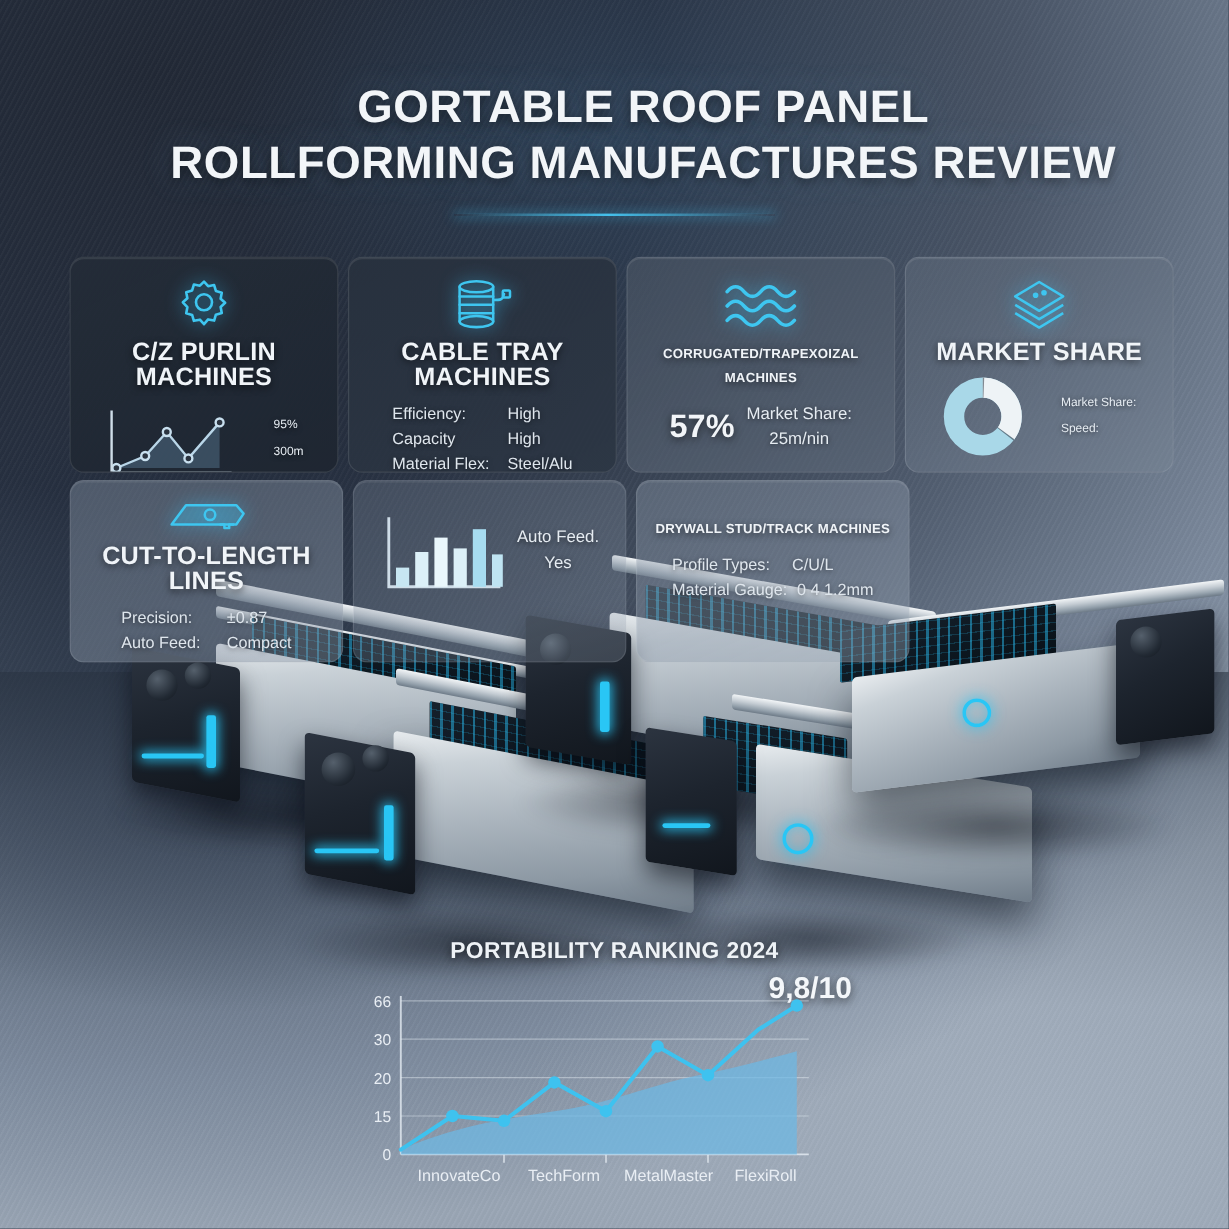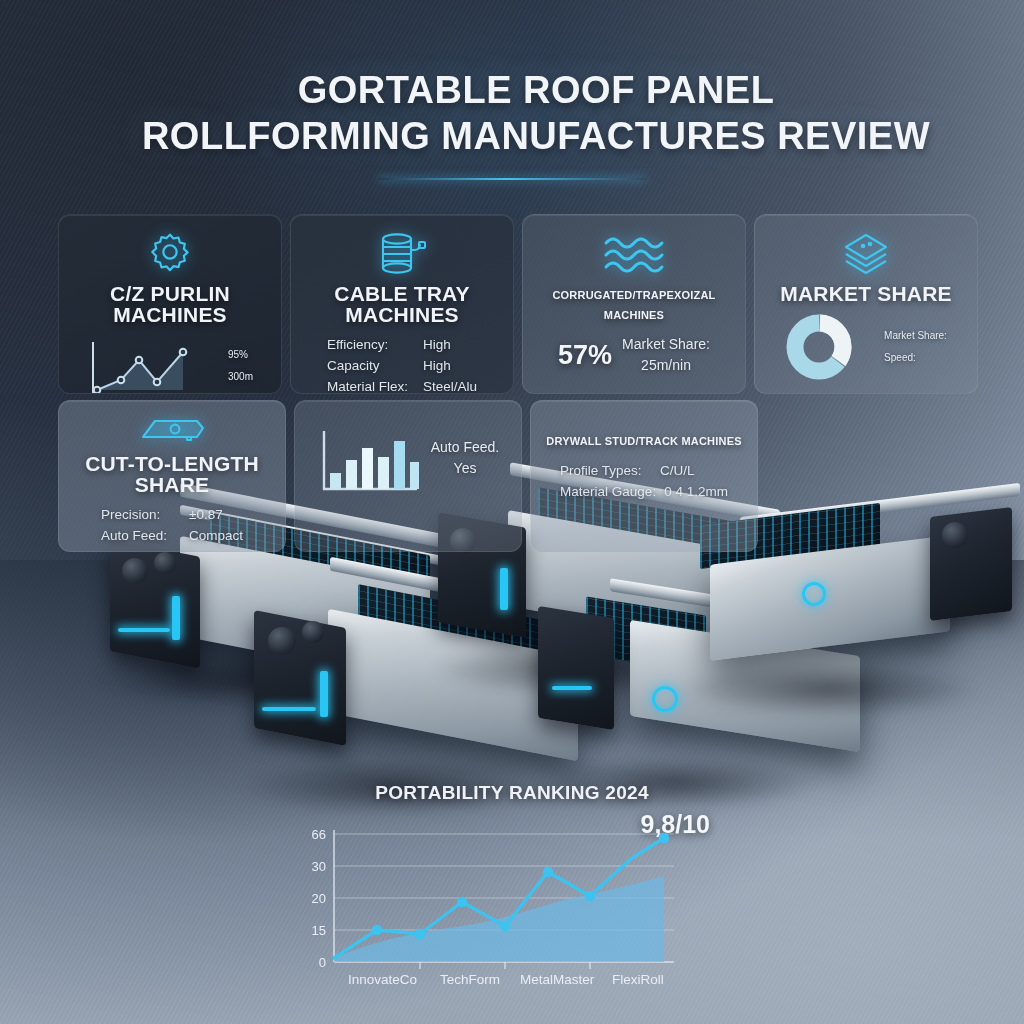--- a/index.html
+++ b/index.html
@@ -349,21 +349,21 @@
   <div class="row">
 
     <div class="card w1 h2 c-light">
       <div class="card-icon" style="height:40px;">
         <svg width="70" height="34" viewBox="0 0 70 34" fill="none" stroke="#3ec6f0" stroke-width="2.1" stroke-linejoin="round">
           <path d="M6 22 L18 6 L60 6 L66 13 L60 22 Z" fill="rgba(62,198,240,0.22)"></path>
           <circle cx="38" cy="14" r="4.4"></circle>
           <path d="M46 22 h4 v3 h4 v-3 h4"></path>
         </svg>
       </div>
-      <div class="card-title">CUT-TO-LENGTH SHARE</div>
+      <div class="card-title">CUT-TO-LENGTH LINES</div>
       <div class="card-body">
         <div class="spec">
           <div class="spec-row">
             <span class="spec-k" style="min-width:80px">Precision:</span>
             <span class="spec-v">±0.87</span>
           </div>
           <div class="spec-row">
             <span class="spec-k" style="min-width:80px">Auto Feed:</span>
             <span class="spec-v">Compact</span>
           </div>

